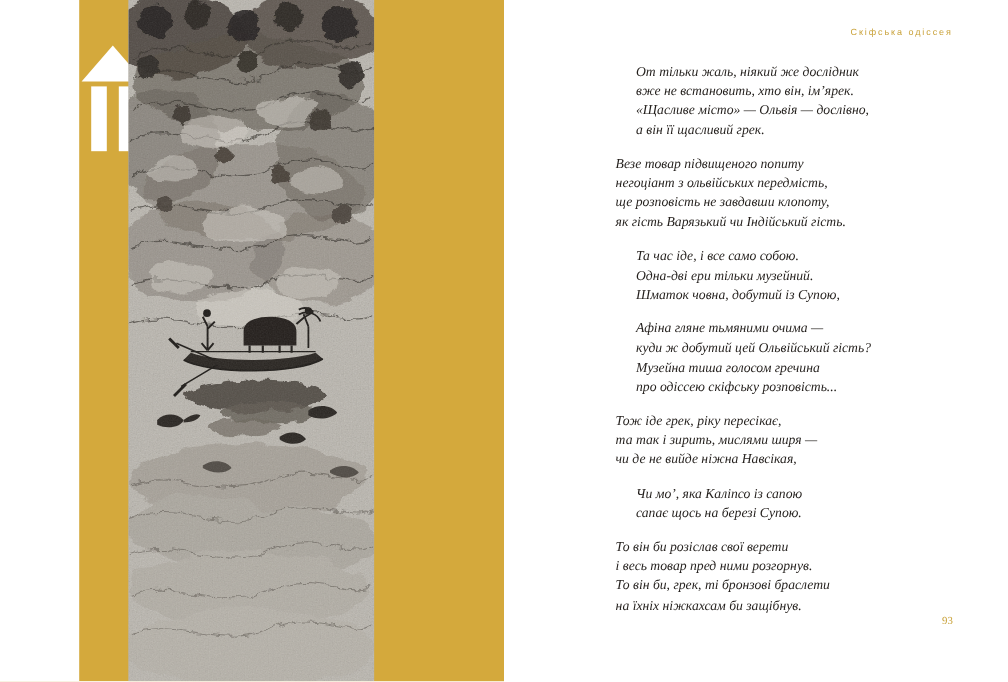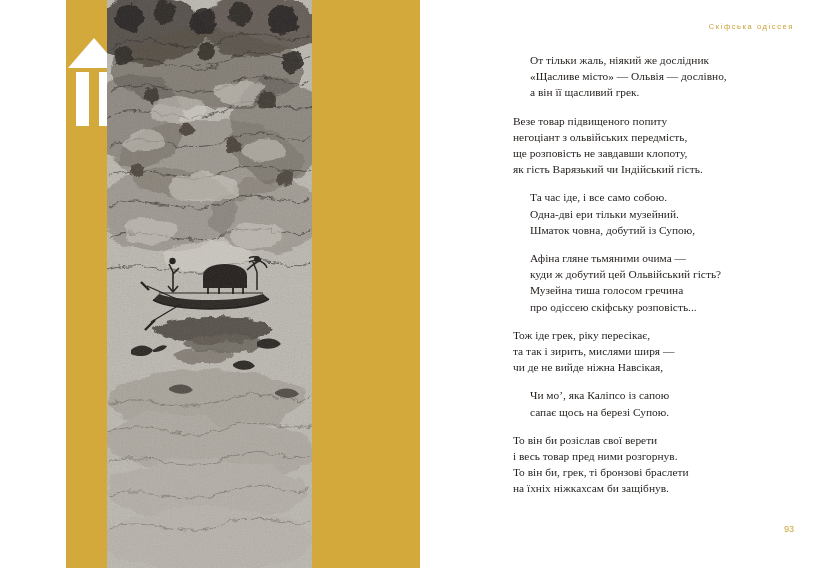--- a/index.html
+++ b/index.html
@@ -109,32 +109,33 @@
     position: absolute;
     left: 93px;
     top: 52px;
     width: 310px;
     color: #231f1c;
     font-size: 11.4px;
     line-height: 16.2px;
   }
   .stanza {
     margin: 0 0 12px 0;
+    font-style: italic;
   }
   .stanza.indent {
     padding-left: 17px;
   }
   .line {
     white-space: nowrap;
   }
   .folio {
     position: absolute;
     right: 46px;
-    bottom: 34px;
-    font-family: Liberation Sans, sans-serif;
+    bottom: 46px;
+    font-family: Liberation Serif, serif;
     font-size: 9px;
     color: #c9a23a;
   }
 </style>
 </head>
 <body>
 
 <div class="page">
 
   <div class="left-page">
@@ -278,20 +279,21 @@
     <div class="right-gold"></div>
   </div>
 
   <div class="right-page">
     <div class="running-head">Скіфська одіссея</div>
 
     <div class="poem">
 
       <div class="stanza indent">
         <div class="line">От тільки жаль, ніякий же дослідник</div>
+        <div class="line">вже не встановить, хто він, ім’ярек.</div>
         <div class="line">«Щасливе місто» — Ольвія — дослівно,</div>
         <div class="line">а він її щасливий грек.</div>
       </div>
 
       <div class="stanza">
         <div class="line">Везе товар підвищеного попиту</div>
         <div class="line">негоціант з ольвійських передмість,</div>
         <div class="line">ще розповість не завдавши клопоту,</div>
         <div class="line">як гість Варязький чи Індійський гість.</div>
       </div>

